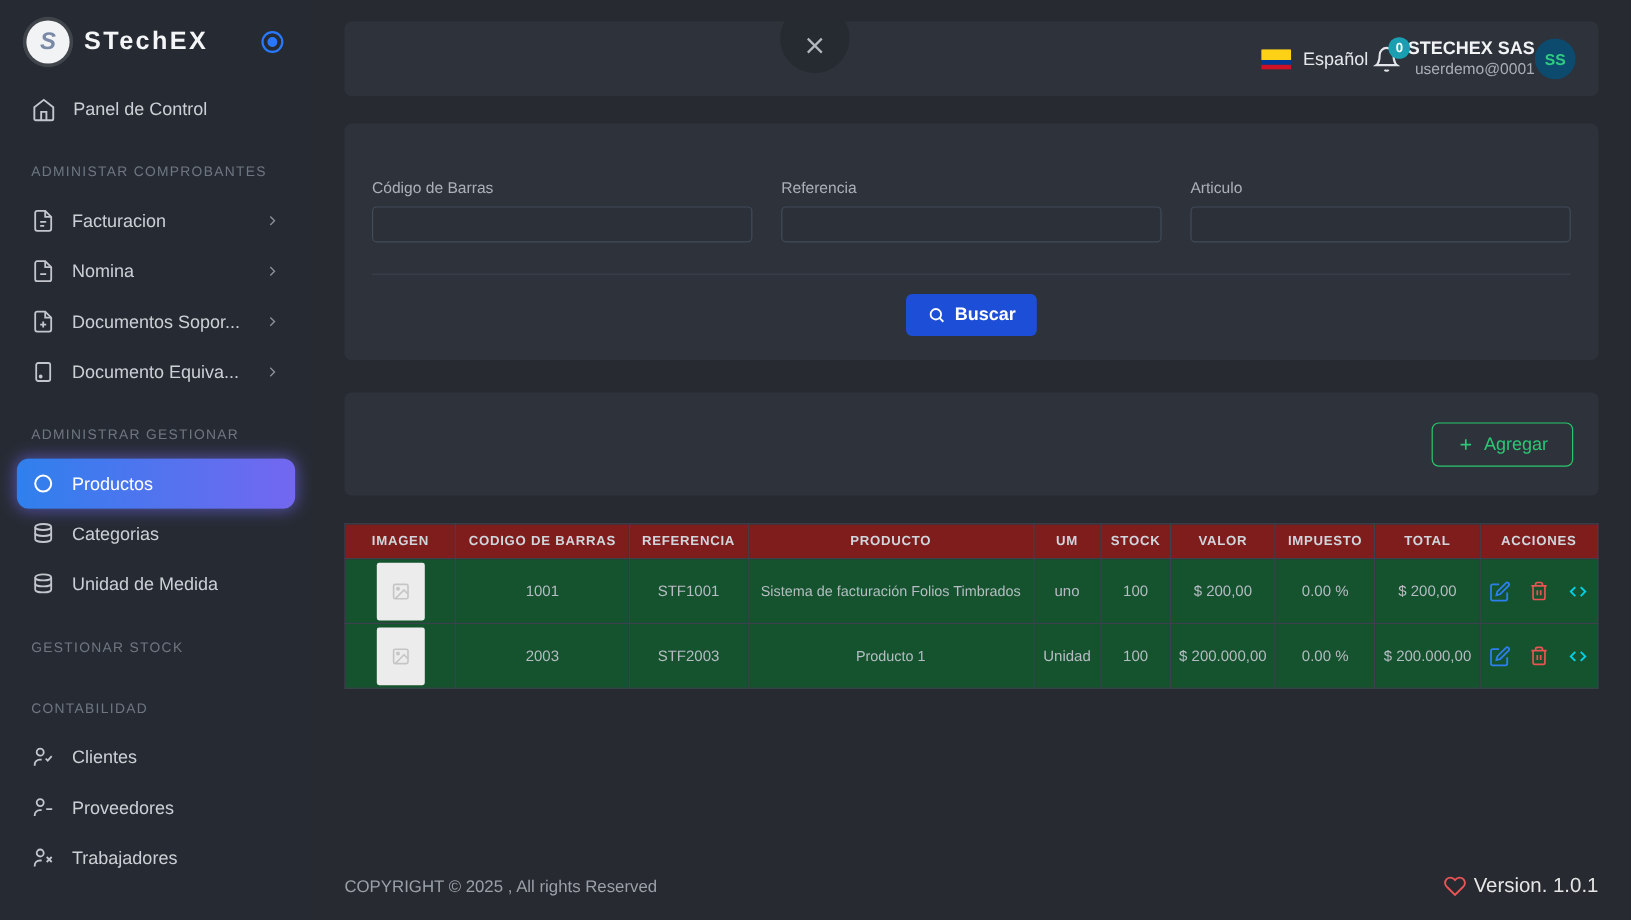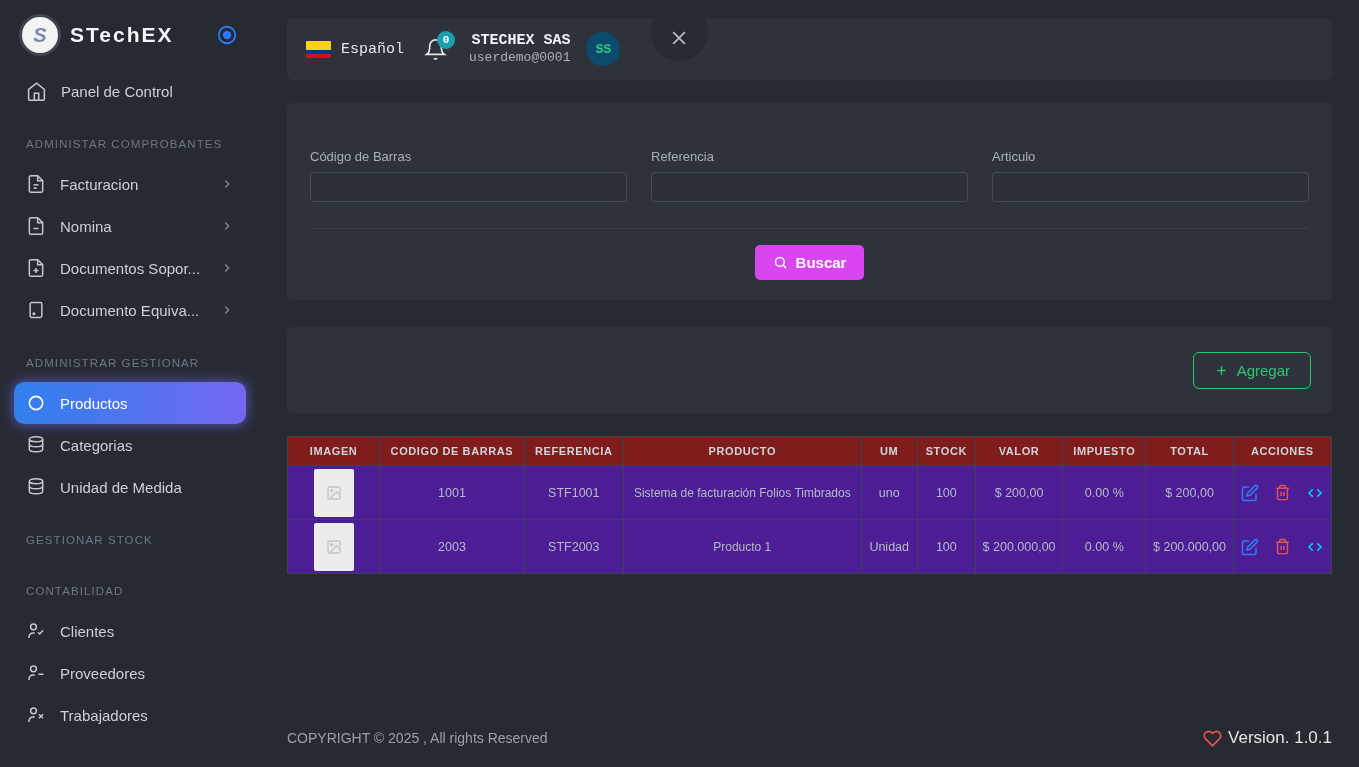--- a/index.html
+++ b/index.html
@@ -47,22 +47,22 @@
   .side-section {
     padding:26px 26px 13px; font-size:11.5px; letter-spacing:1.1px;
     color:#6e7681; white-space:nowrap;
   }
   
   .main { flex:1; display:flex; flex-direction:column; padding:18px 27px 0; height:767px; }
   .card { background:#2e333b; border-radius:6px; }
   
   .topbar {
     height:62px; position:relative; overflow:hidden;
-    display:flex; align-items:center; 
-    padding:0 19px; gap:16px;font-family:Liberation Mono, monospace;
+    display:flex; align-items:center; justify-content:flex-end;
+    padding:0 19px; 
   }
   .close-wrap {
     position:absolute; left:363px; top:-15px;
     width:58px; height:58px; border-radius:50%;
     background:rgba(0,0,0,0.16);
     display:flex; align-items:center; justify-content:center;
     cursor:pointer;
   }
   .close-wrap svg { margin-top:12px; color:#b3b8bf; }
   .lang { display:flex; align-items:center; gap:10px; cursor:pointer; }
@@ -95,21 +95,21 @@
   .field input {
     width:100%; height:30px; background:#2b3039;
     border:1px solid #424b59; border-radius:4px;
     color:#dfe3e8; font-size:13px; padding:0 10px; outline:none;
     font-family:"Liberation Sans", sans-serif;
   }
   .filter-divider { border-top:1px solid #3a414b; margin-top:26px; }
   .btn-row { padding:16px 0 20px; display:flex; justify-content:center; }
   .btn-buscar {
     display:inline-flex; align-items:center; gap:8px;
-    background:#d946ef; color:#fff; border:none; border-radius:5px;
+    background:#1d4ed8; color:#fff; border:none; border-radius:5px;
     font-size:15px; font-weight:bold; padding:9px 18px; cursor:pointer;
     font-family:"Liberation Sans", sans-serif;
   }
   
   .toolbar-card {
     margin-top:27px; height:86px;
     display:flex; align-items:center; justify-content:flex-end; padding:0 21px;
   }
   .btn-agregar {
     display:inline-flex; align-items:center; gap:8px;
@@ -120,21 +120,21 @@
   
   .table-card { margin-top:23px; border-radius:3px; }
   table { width:100%; border-collapse:collapse; table-layout:fixed; }
   th, td { border:1px solid #3b424e; text-align:center; vertical-align:middle; }
   thead th {
     background:#7f1d1d; height:29px;
     font-size:11px; font-weight:bold; letter-spacing:0.6px; color:#d0d5db;
     padding:0 4px;
   }
   tbody td {
-    background:#4c1d95; height:54px;
+    background:#14532d; height:54px;
     font-size:12.5px; color:#b6bcc4; padding:0 4px;
   }
   td.c-producto { font-size:12px; }
   .img-ph {
     width:40px; height:48px; background:#ececec; border-radius:2px;
     margin:0 auto; display:flex; align-items:center; justify-content:center;
     color:#c5c5c5;
   }
   .act-icons { display:flex; align-items:center; justify-content:center; gap:15px; }
   .act-icons span { display:flex; cursor:pointer; }

